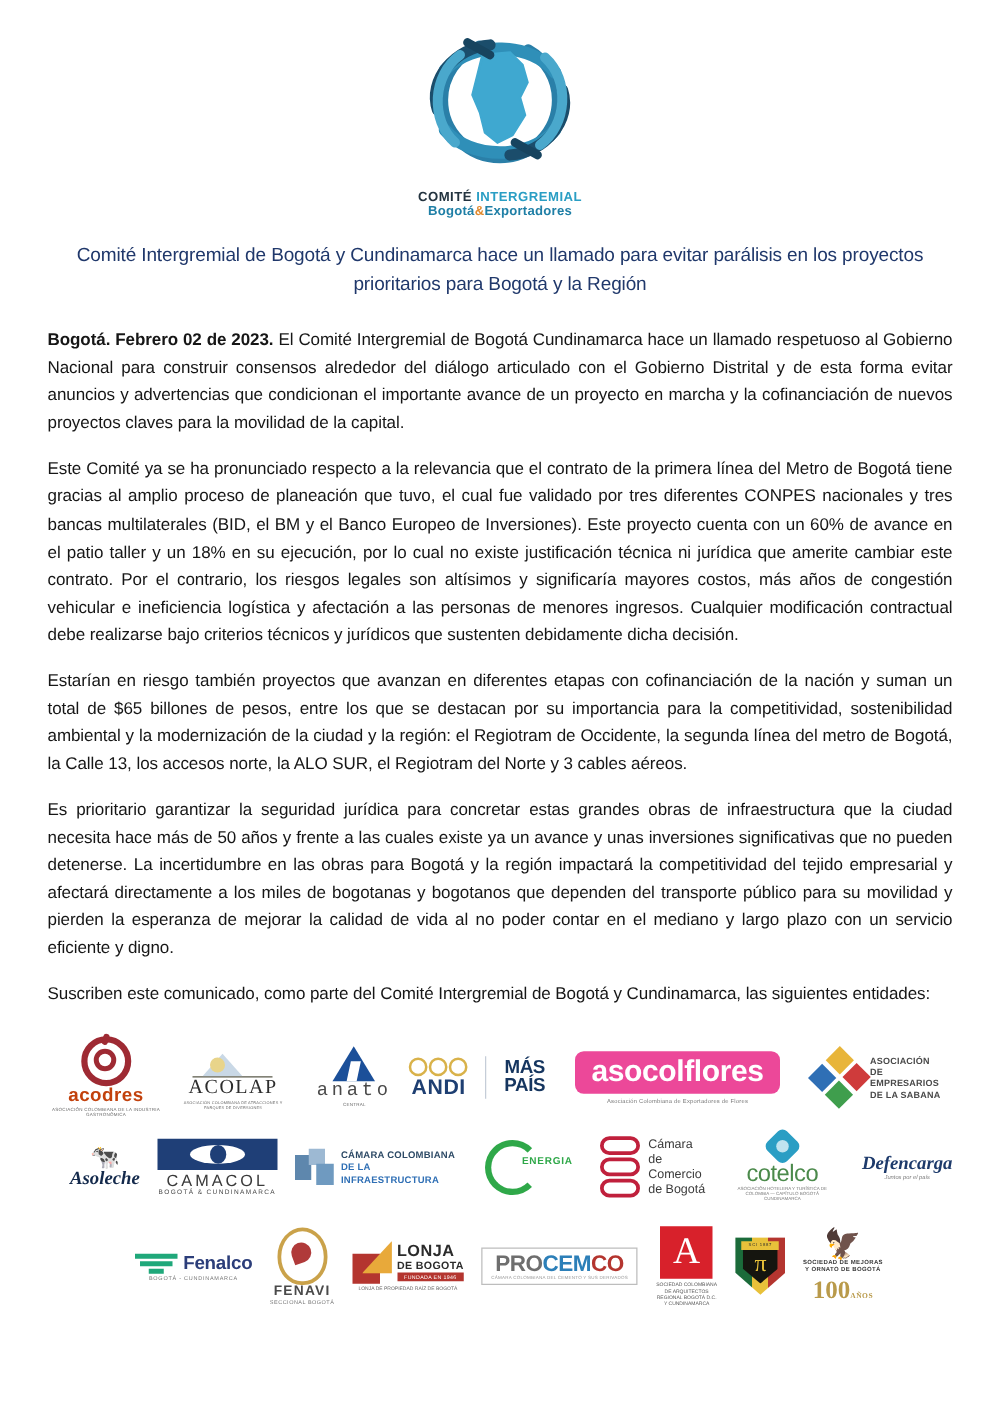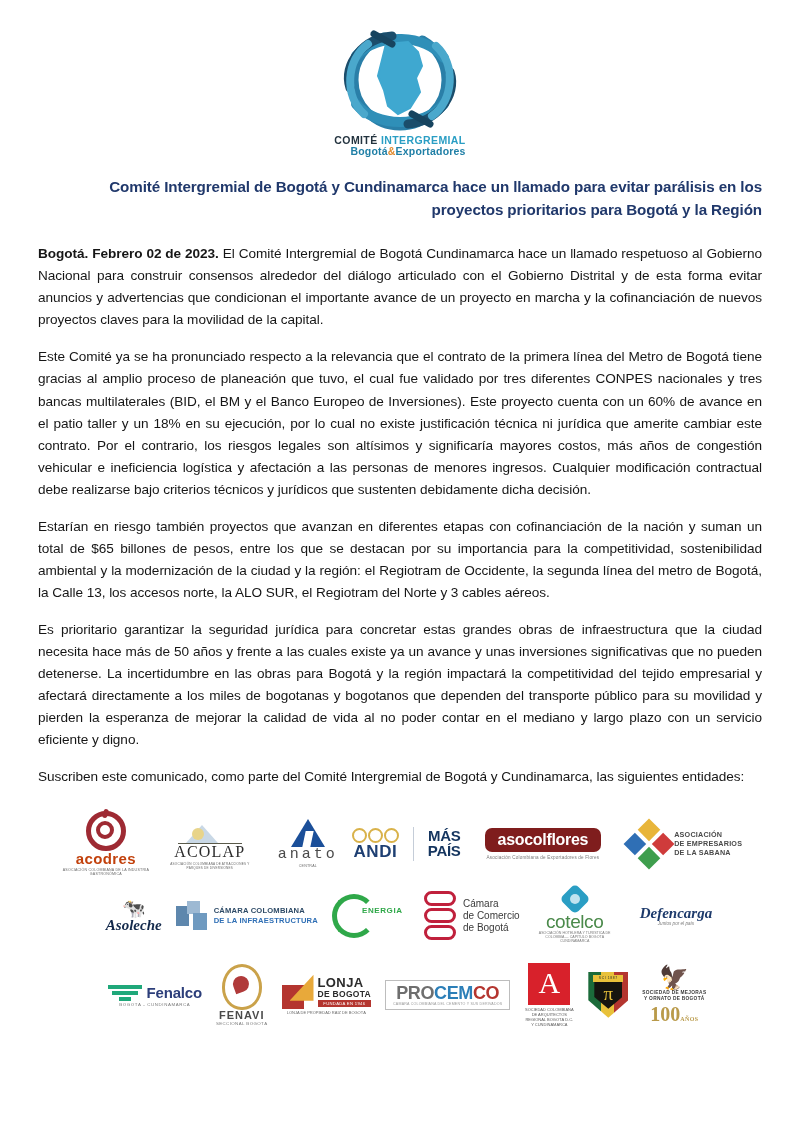--- a/index.html
+++ b/index.html
@@ -30,45 +30,45 @@
     display: flex;
     flex-direction: column;
     align-items: center;
   }
   .logo-mark {
     width: 132px;
     height: 108px;
     position: relative;
   }
   .logo-caption {
-    margin-top: 1px;
-    text-align: right;
+    margin-top: 19px;
+    text-align: center;
     line-height: 1.02;
   }
   .logo-cap1 {
     font-size: 10.5px;
     font-weight: bold;
     letter-spacing: 0.4px;
     color: #23333f;
   }
   .logo-cap1 .teal { color: #2a9ec4; }
   .logo-cap2 {
     font-size: 10.5px;
     font-weight: bold;
     letter-spacing: 0.2px;
     color: #1f7fa6;
   }
   .logo-cap2 .org { color: #e08a2e; }
 
   
   .doc-title {
     margin-top: 20px;
-    text-align: right;
+    text-align: center;
     font-size: 15.2px;
-    font-weight: bold;
+    font-weight: normal;
     color: #20386b;
     line-height: 1.48;
     letter-spacing: -0.1px;
   }
 
   
   .body-copy { margin-top: 22px; }
   .para {
     font-size: 13.6px;
     line-height: 1.62;
@@ -168,22 +168,22 @@
   }
   .andi-txt { font-size: 17px; font-weight: bold; color: #1e3f72; letter-spacing: 0.5px; }
   .maspais {
     font-size: 15px; font-weight: bold; color: #15355f;
     line-height: 0.97; letter-spacing: -0.3px;
   }
   .divider-v { width: 1px; height: 34px; background: #c5cdd8; }
 
   
   .asocol-pill {
-    background: #7f1d1d; color: #fff;
-    font-size: 16px; font-weight: bold; letter-spacing: -0.3px;
+    background: #ec4899; color: #fff;
+    font-size: 24px; font-weight: bold; letter-spacing: -0.3px;
     padding: 3px 13px; border-radius: 7px;
   }
   .asocol-sub { font-size: 4.6px; color: #7a7a7a; margin-top: 3px; letter-spacing: 0.2px; }
 
   
   .sab-wrap { display: flex; align-items: center; gap: 7px; }
   .sab-diamond { width: 36px; height: 36px; position: relative; transform: rotate(45deg); }
   .sab-diamond span { position: absolute; width: 16px; height: 16px; }
   .sab-diamond .a { left: 0; top: 0; background: #e8b53a; }
   .sab-diamond .b { right: 0; top: 0; background: #cf3b3b; }
@@ -457,20 +457,27 @@
       </div>
     </div>
 
     <div class="logo-row">
 
       <div class="logo-cell" style="margin-left:18px">
         <div class="asoleche-cow">🐄</div>
         <div class="asoleche-txt tl-name">Asoleche</div>
       </div>
 
+      <div class="logo-cell">
+        <div class="camacol-bar">
+            <span class="camacol-eye"></span>
+          </div>
+        <div class="camacol-txt tl-name">CAMACOL</div>
+        <div class="camacol-sub">BOGOTÁ &amp; CUNDINAMARCA</div>
+      </div>
 
       <div class="logo-cell">
         <div class="cci-wrap">
           <div class="cci-cube">
               <i class="p1"></i>
               <i class="p2"></i>
               <i class="p3"></i>
             </div>
           <div class="cci-txt">
             <div>CÁMARA COLOMBIANA</div>

